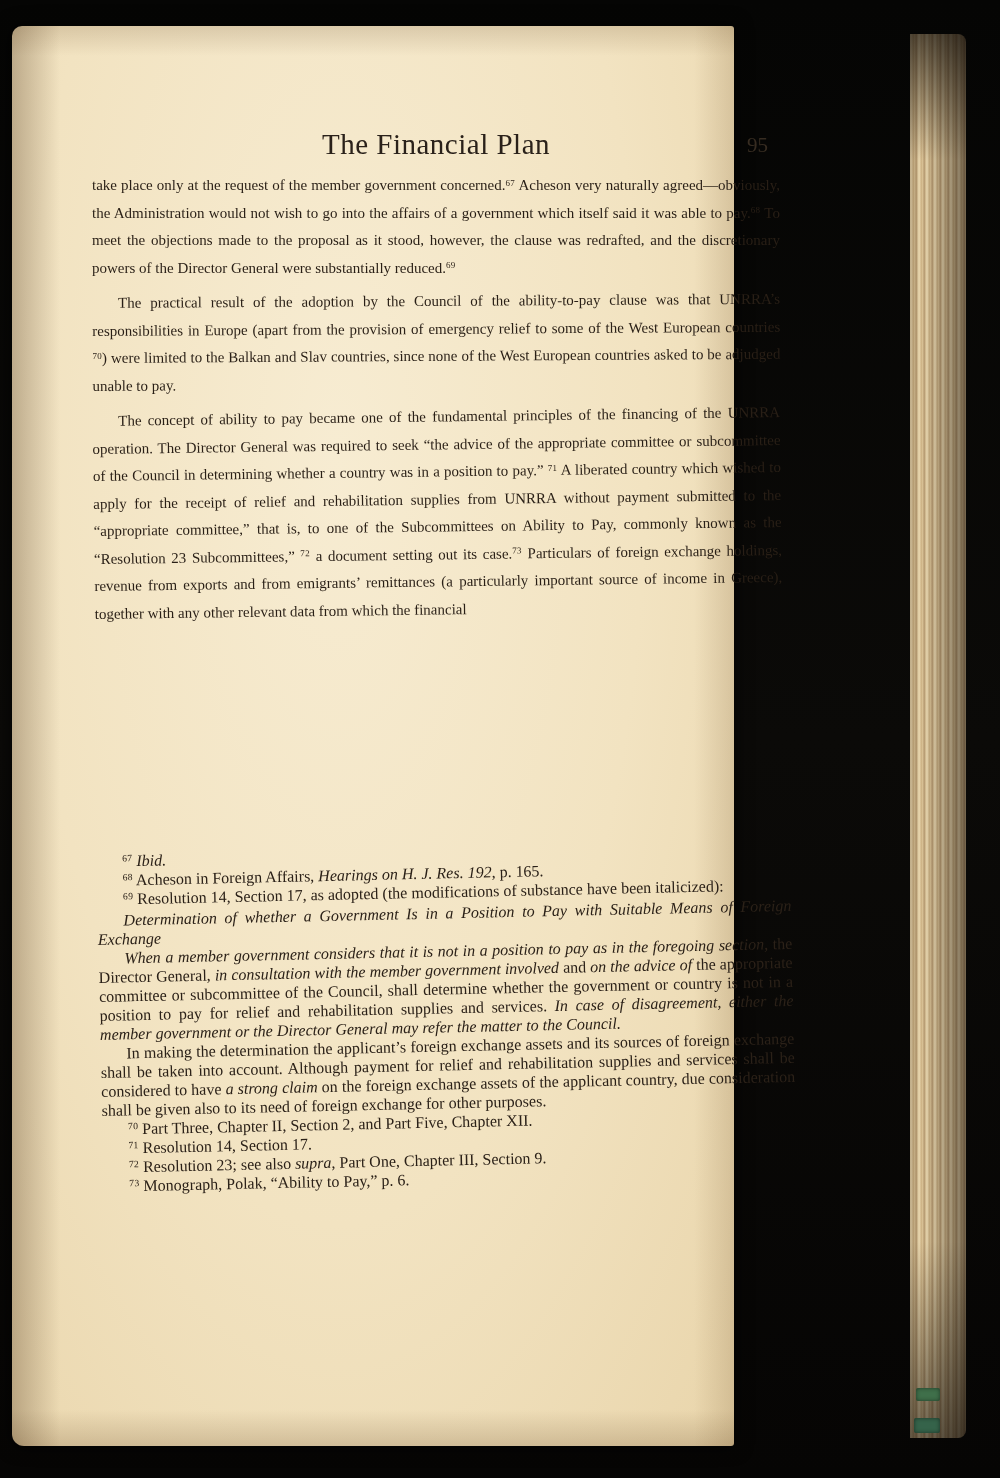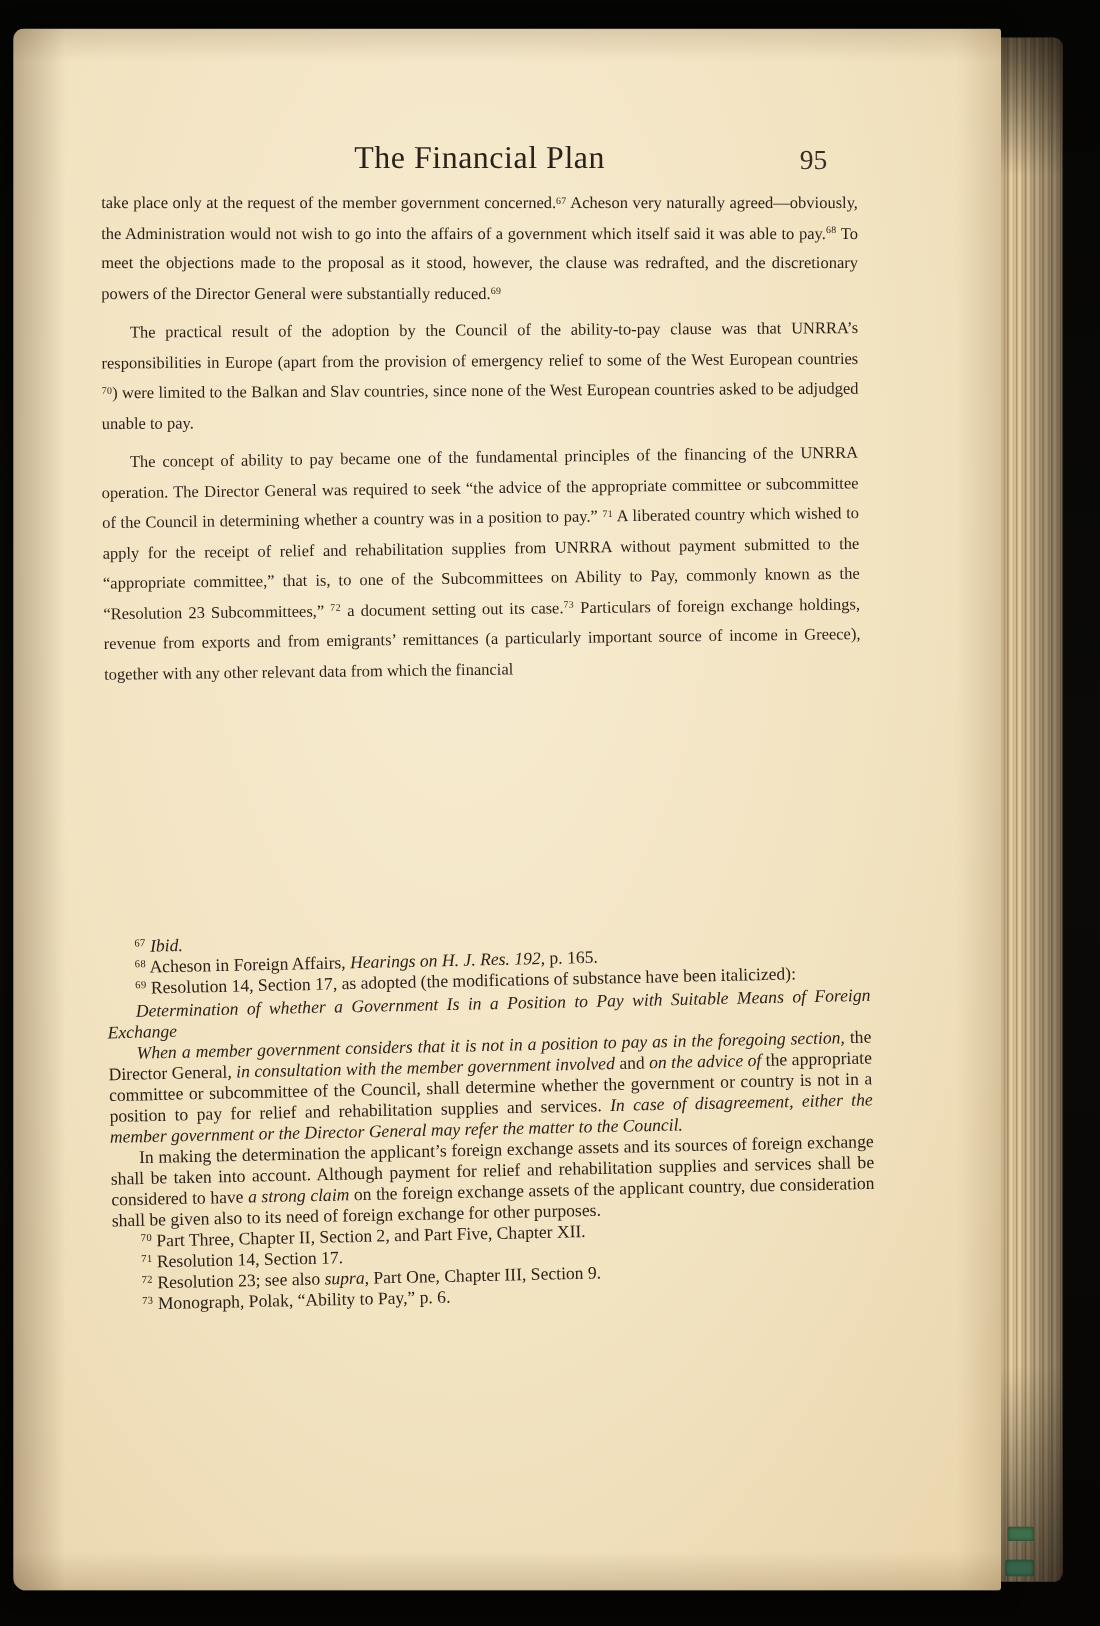--- a/index.html
+++ b/index.html
@@ -4,21 +4,21 @@
 <style>
   html,body{margin:0;padding:0;}
   body{
     width:1000px;height:1478px;overflow:hidden;
     background:#070604;
     font-family:"Liberation Serif", serif;
   }
   .scan{position:relative;width:1000px;height:1478px;background:linear-gradient(180deg,#050504 0%,#0b0a08 50%,#060504 100%);}
   
   .page{
-    position:absolute;left:12px;top:26px;width:898px;height:1420px;
+    position:absolute;left:12px;top:26px;width:722px;height:1420px;
     background:
       linear-gradient(90deg, rgba(70,45,20,0.30) 0px, rgba(70,45,20,0.0) 48px),
       linear-gradient(270deg, rgba(120,90,50,0.20) 0px, rgba(120,90,50,0.0) 40px),
       linear-gradient(180deg, rgba(100,70,35,0.18) 0px, rgba(100,70,35,0.0) 30px),
       linear-gradient(0deg, rgba(100,70,35,0.22) 0px, rgba(100,70,35,0.0) 36px),
       radial-gradient(ellipse at 45% 30%, #f7ecd2 0%, #f2e3c1 55%, #e9d5ab 100%);
     border-radius:10px 3px 3px 12px;
     box-shadow:0 0 18px rgba(0,0,0,0.8);
   }
   
@@ -29,21 +29,21 @@
       linear-gradient(90deg, rgba(60,40,20,0.25) 0%, rgba(60,40,20,0) 20%, rgba(20,12,6,0.5) 100%),
       repeating-linear-gradient(90deg,#ecd9b0 0px,#ecd9b0 2px,#c9ae80 3px,#e0c99d 5px,#b2946a 6px,#e6d1a6 8px);
     border-radius:0 8px 8px 0;
   }
   .edge-mark{position:absolute;border-radius:2px;}
   .edge-mark.m1{left:916px;top:1388px;width:24px;height:13px;background:#3f6f4a;box-shadow:0 0 4px rgba(0,0,0,.5) inset;}
   .edge-mark.m2{left:914px;top:1418px;width:26px;height:15px;background:#35634a;box-shadow:0 0 4px rgba(0,0,0,.5) inset;}
   
   .header{position:absolute;left:78px;top:102px;width:692px;height:44px;color:#2a211a;}
   .running-head{text-align:center;font-size:29px;letter-spacing:0.5px;}
-  .page-number{position:absolute;right:30px;top:5px;font-size:25px;color:#372c21;}
+  .page-number{position:absolute;right:14px;top:5px;font-size:21px;color:#372c21;}
   
   .body{position:absolute;left:80px;top:146px;width:688px;color:#291f16;
         font-size:15px;line-height:27.5px;text-align:justify;}
   .para{margin:0 0 8px 0;}
   .para.indent{text-indent:26px;}
   .tilt-1{transform:rotate(-0.35deg);transform-origin:left top;}
   .tilt-2{transform:rotate(-0.75deg);transform-origin:left top;}
   sup{font-size:0.60em;line-height:0;vertical-align:baseline;position:relative;top:-0.48em;letter-spacing:0.3px;}
   
   .footnotes{

